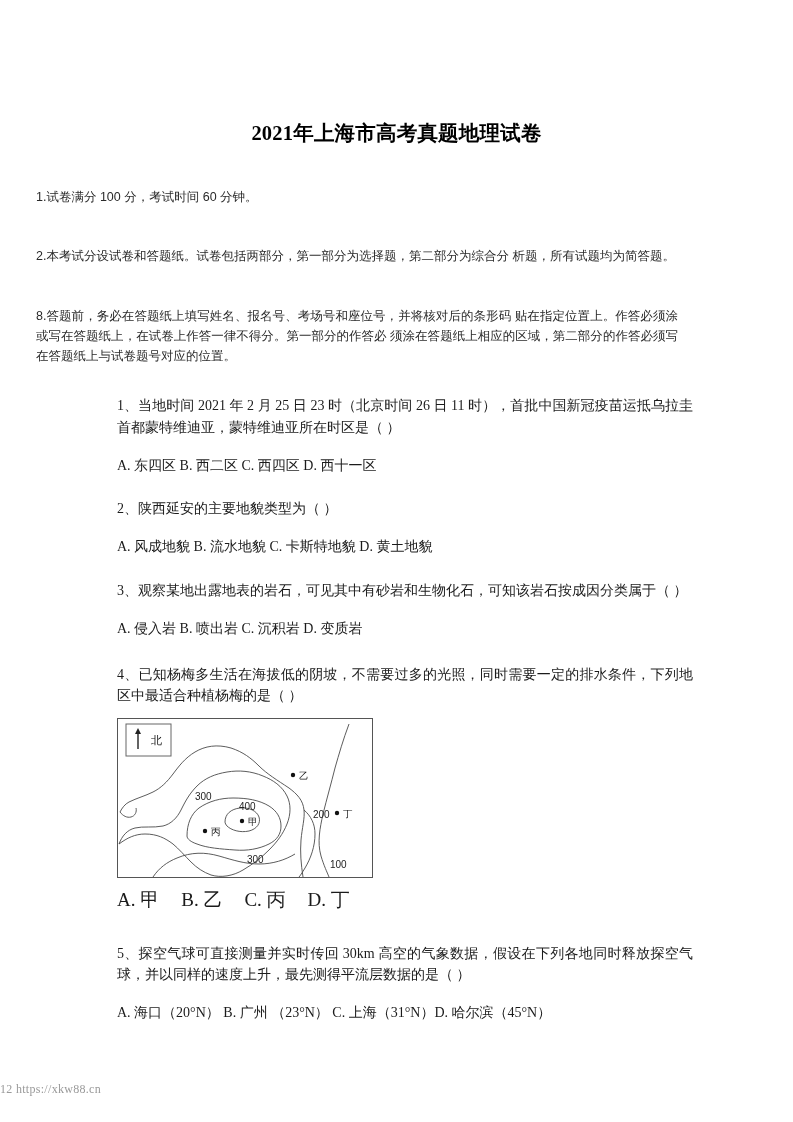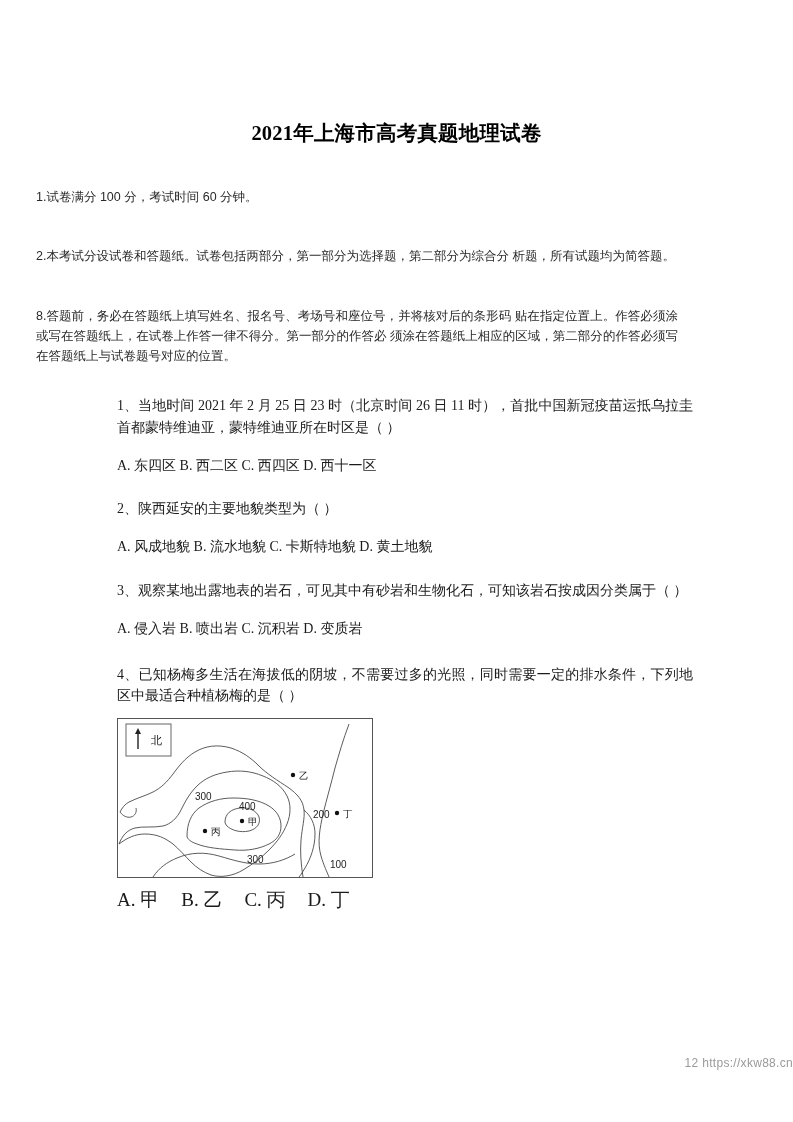--- a/index.html
+++ b/index.html
@@ -124,26 +124,26 @@
     font-size: 19px;
     font-family: "Liberation Serif", "DejaVu Serif", serif;
     color: #1b1b1b;
   }
   .fig-opts span.opt-sp { display: inline-block; width: 22px; }
 
   
   .footer {
     position: absolute;
     left: 0;
-    top: 1056px;
+    top: 1082px;
     width: 793px;
-    text-align: right;
+    text-align: left;
     font-size: 12px;
     color: #9a9a9a;
-    font-family: Liberation Sans, sans-serif;
+    font-family: Liberation Serif, serif;
     letter-spacing: 0.3px;
   }
 </style>
 </head>
 <body>
 
 <div class="page">
   <div class="content">
 
     <h1 class="doc-title">2021年上海市高考真题地理试卷</h1>
@@ -237,17 +237,21 @@
             <circle cx="220" cy="95" r="2.2" fill="#111"></circle>
             <text x="226" y="99" font-family="'Liberation Sans','DejaVu Sans',sans-serif" font-size="9.5" fill="#111">丁</text>
           </g>
       </svg>
     </div>
 
     <div class="fig-opts">
       <span>A. 甲</span><span class="opt-sp"></span><span>B. 乙</span><span class="opt-sp"></span><span>C. 丙</span><span class="opt-sp"></span><span>D. 丁</span>
     </div>
 
+    <div class="q-block gap-q5">
+      <p class="q-stem">5、探空气球可直接测量并实时传回 30km 高空的气象数据，假设在下列各地同时释放探空气球，并以同样的速度上升，最先测得平流层数据的是（   ）</p>
+      <p class="q-opts opts-gap">A. 海口（20°N）  B. 广州 （23°N）  C. 上海（31°N）D. 哈尔滨（45°N）</p>
+    </div>
 
   </div>
 
   <div class="footer">12 https://xkw88.cn</div>
 </div>
 
 </body></html>

